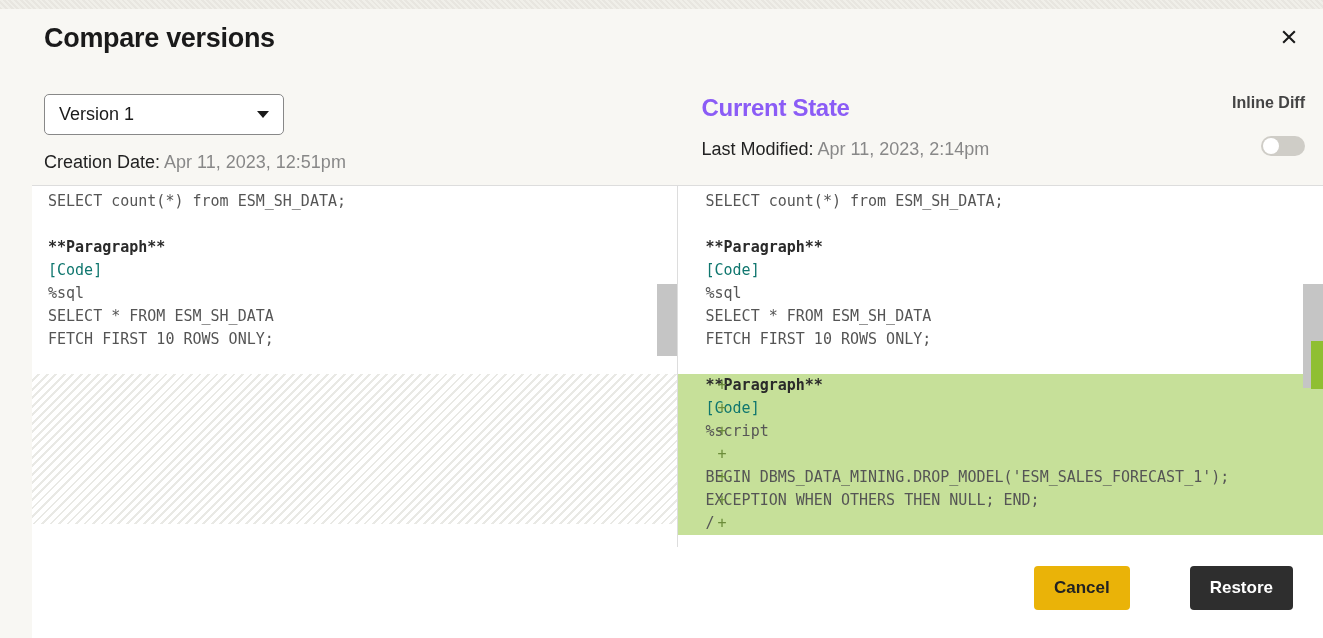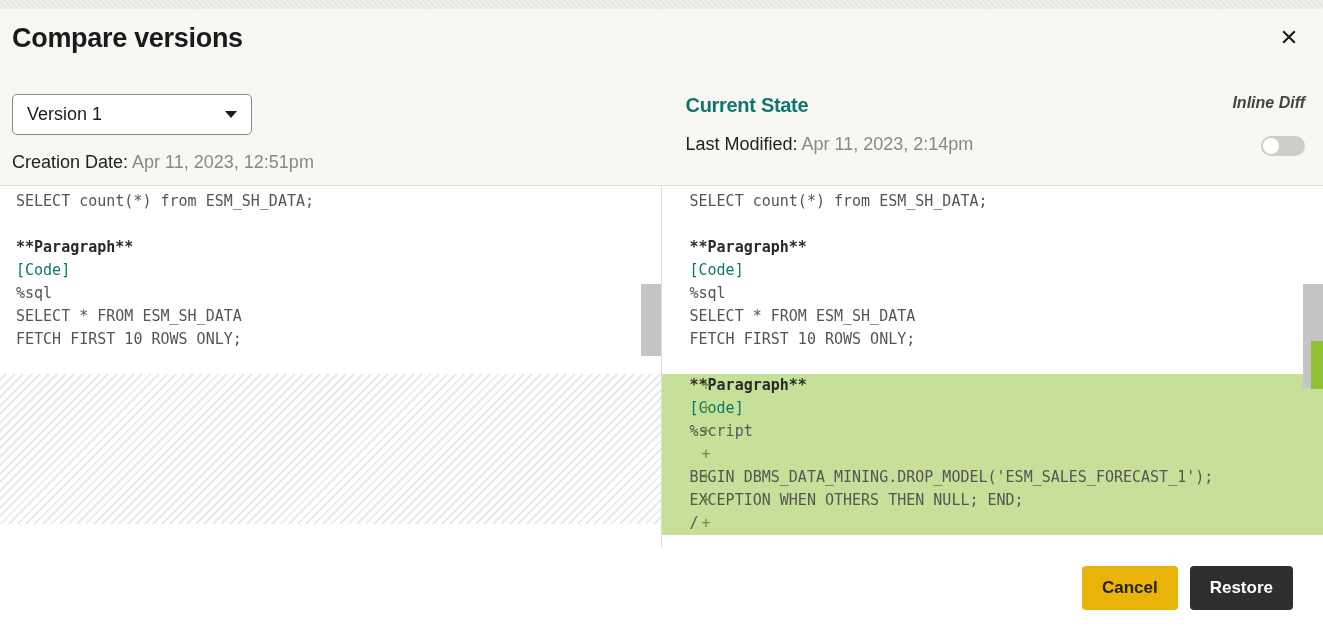--- a/index.html
+++ b/index.html
@@ -12,20 +12,21 @@
     }
     .top-border {
       height: 9px;
       background: repeating-linear-gradient(45deg, #e8e6e0, #e8e6e0 2px, #f0efe9 2px, #f0efe9 4px);
     }
     .dialog {
       background: #f8f7f3;
       height: 629px;
       display: flex;
       flex-direction: column;
+      padding-left: 32px;
     }
     .header {
       padding: 14px 20px 8px 12px;
       display: flex;
       justify-content: space-between;
       align-items: flex-start;
     }
     .title {
       font-size: 27px;
       font-weight: 800;
@@ -63,37 +64,36 @@
       cursor: pointer;
       gap: 24px;
     }
     .chevron {
       width: 0; height: 0;
       border-left: 6px solid transparent;
       border-right: 6px solid transparent;
       border-top: 7px solid #1a1a1a;
     }
     .current-state-heading {
-      font-size: 20px;
+      font-size: 24px;
       font-weight: 800;
-      color: #0f766e;
+      color: #8b5cf6;
       letter-spacing: -0.3px;
     }
     .inline-diff-group {
       position: absolute;
       right: 18px;
       top: 32px;
       text-align: right;
     }
     .inline-diff-label {
       font-size: 16px;
       font-weight: 600;
       color: #444;
       margin-bottom: 24px;
-      font-style: italic;
     }
     .toggle {
       width: 44px; height: 20px;
       background: #cfcdc7;
       border-radius: 10px;
       position: relative;
       display: inline-block;
       cursor: pointer;
     }
     .toggle-knob {
@@ -177,21 +177,21 @@
     }
     .btn {
       padding: 12px 20px;
       font-size: 17px;
       font-weight: 600;
       border: none;
       border-radius: 4px;
       cursor: pointer;
     }
     .btn-cancel { background: #eab308; color: #222; }
-    .btn-restore { background: #2e2e2e; color: #fff; }
+    .btn-restore { background: #2e2e2e; color: #fff; margin-left: 48px; }
   </style>
 </head>
 <body>
 
 <div class="top-border"></div>
 <div class="dialog">
 
   <div class="header">
     <div class="title">Compare versions</div>
     <div class="close-btn">

